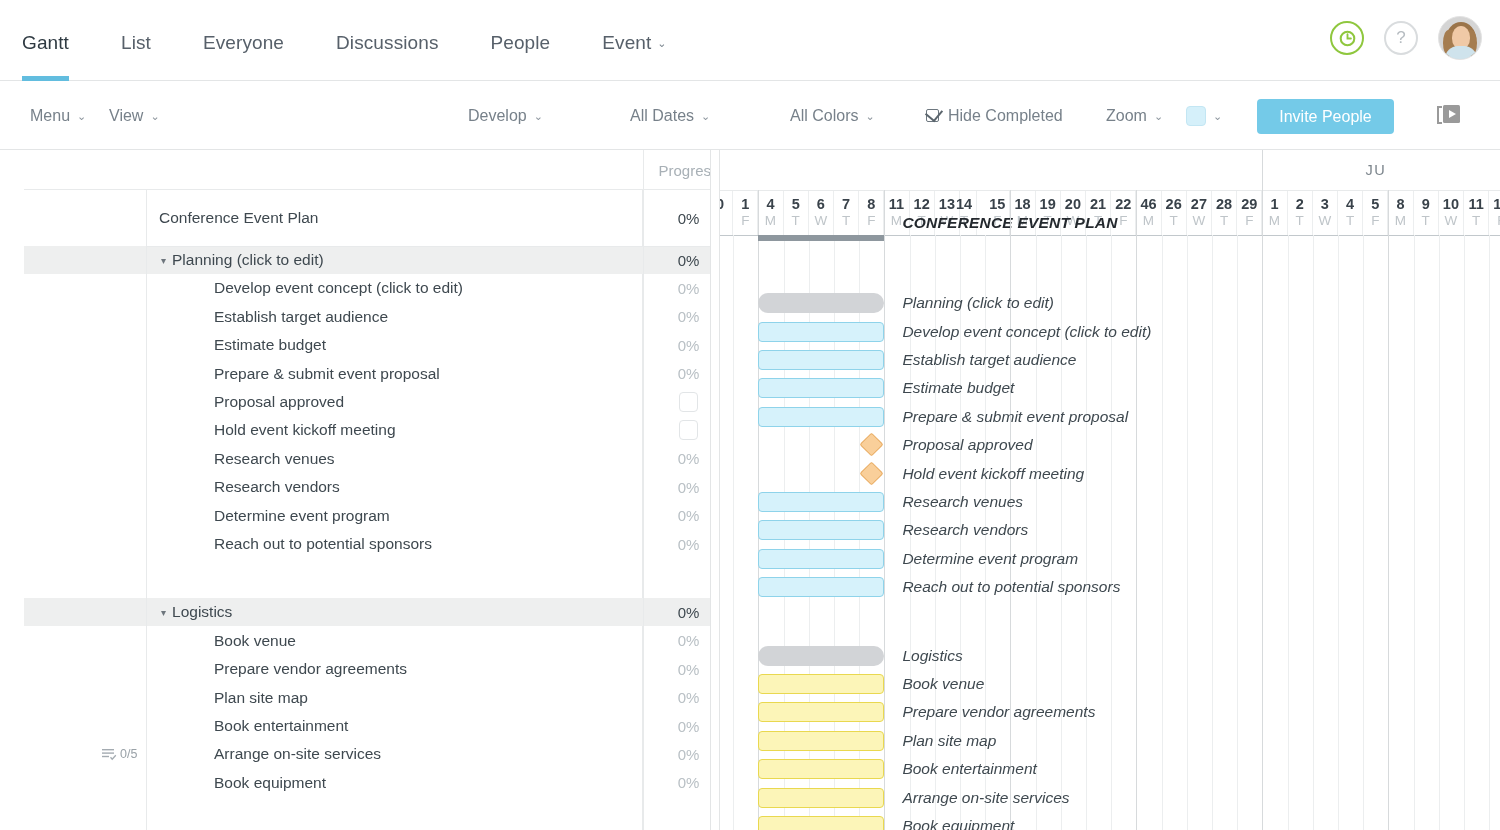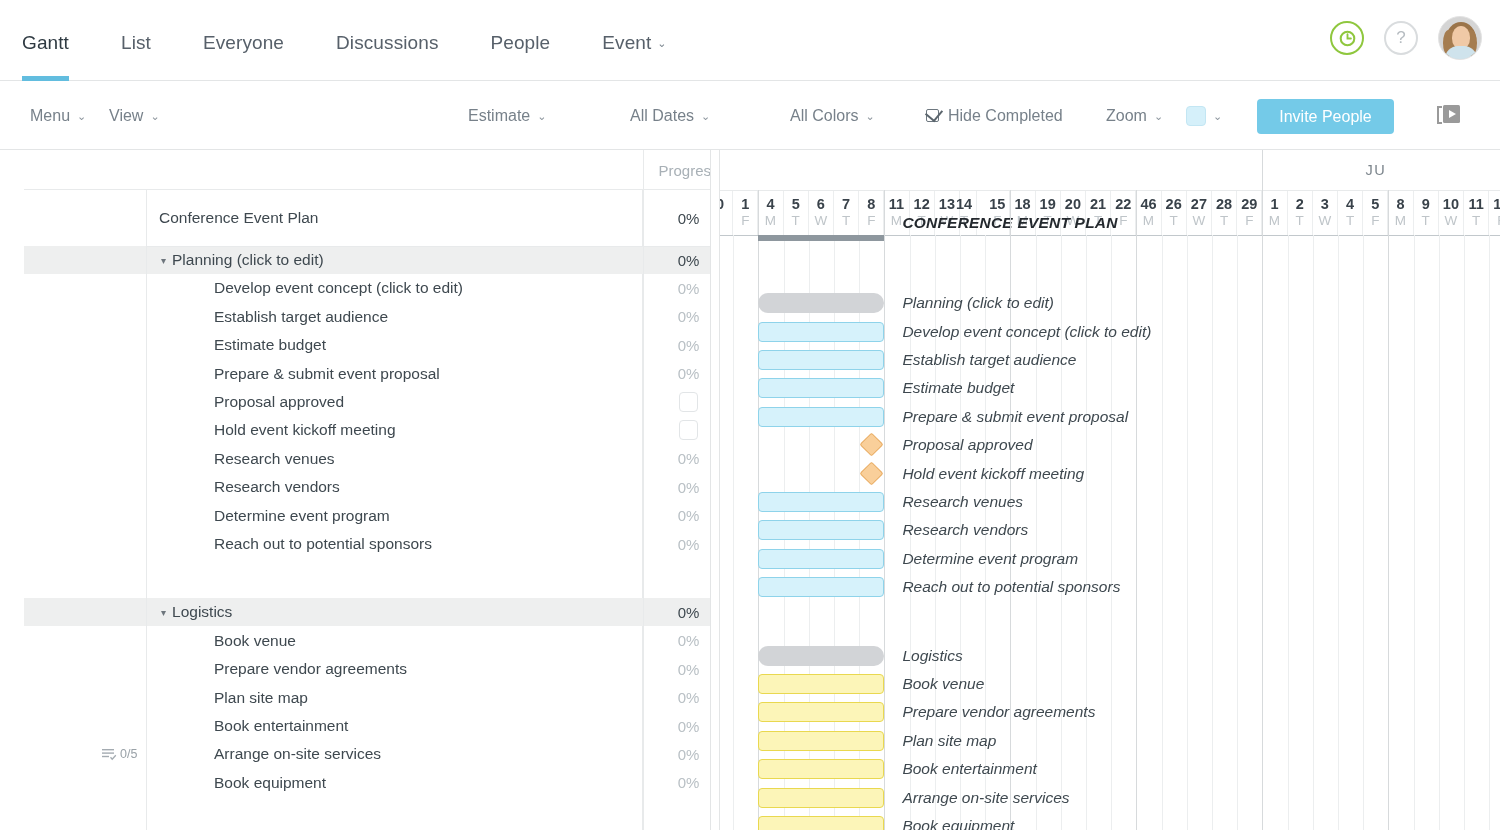--- a/index.html
+++ b/index.html
@@ -228,21 +228,21 @@
   <div class="toolbar">
     <div class="tb-item" style="left:30px">
       <span>Menu</span>
       <span class="caret">⌄</span>
     </div>
     <div class="tb-item" style="left:109px">
       <span>View</span>
       <span class="caret">⌄</span>
     </div>
     <div class="tb-item" style="left:468px">
-      <span>Estimate</span>
+      <span>Develop</span>
       <span class="caret">⌄</span>
     </div>
     <div class="tb-item" style="left:630px">
       <span>All Dates</span>
       <span class="caret">⌄</span>
     </div>
     <div class="tb-item" style="left:790px">
       <span>All Colors</span>
       <span class="caret">⌄</span>
     </div>

